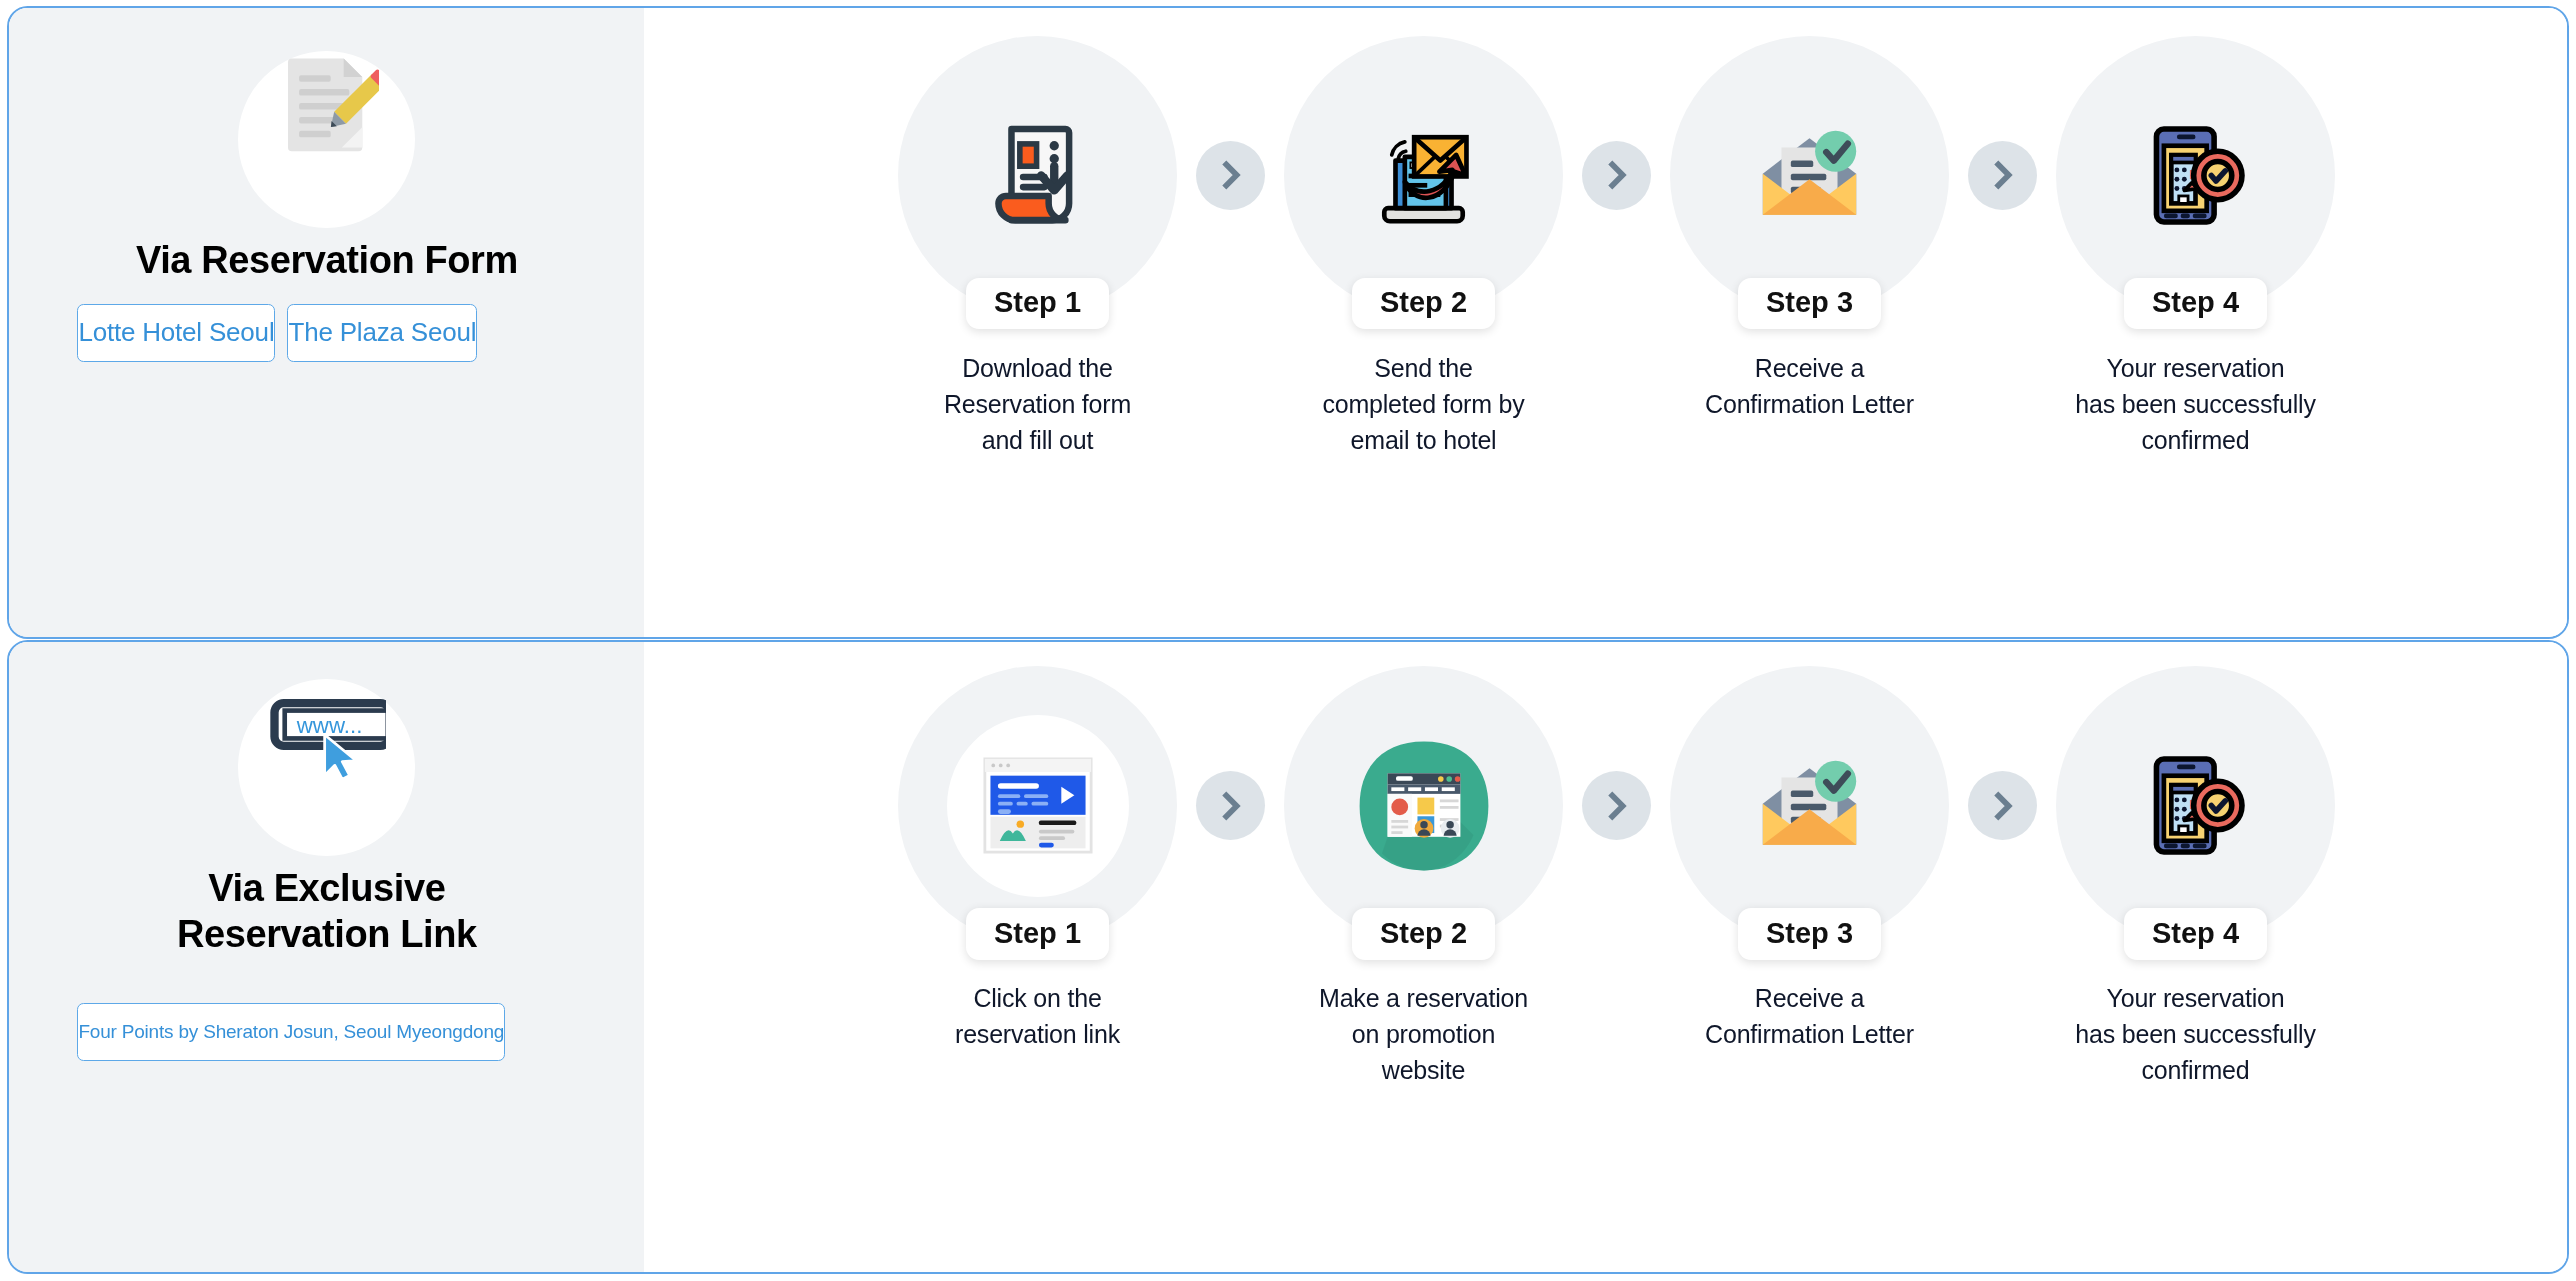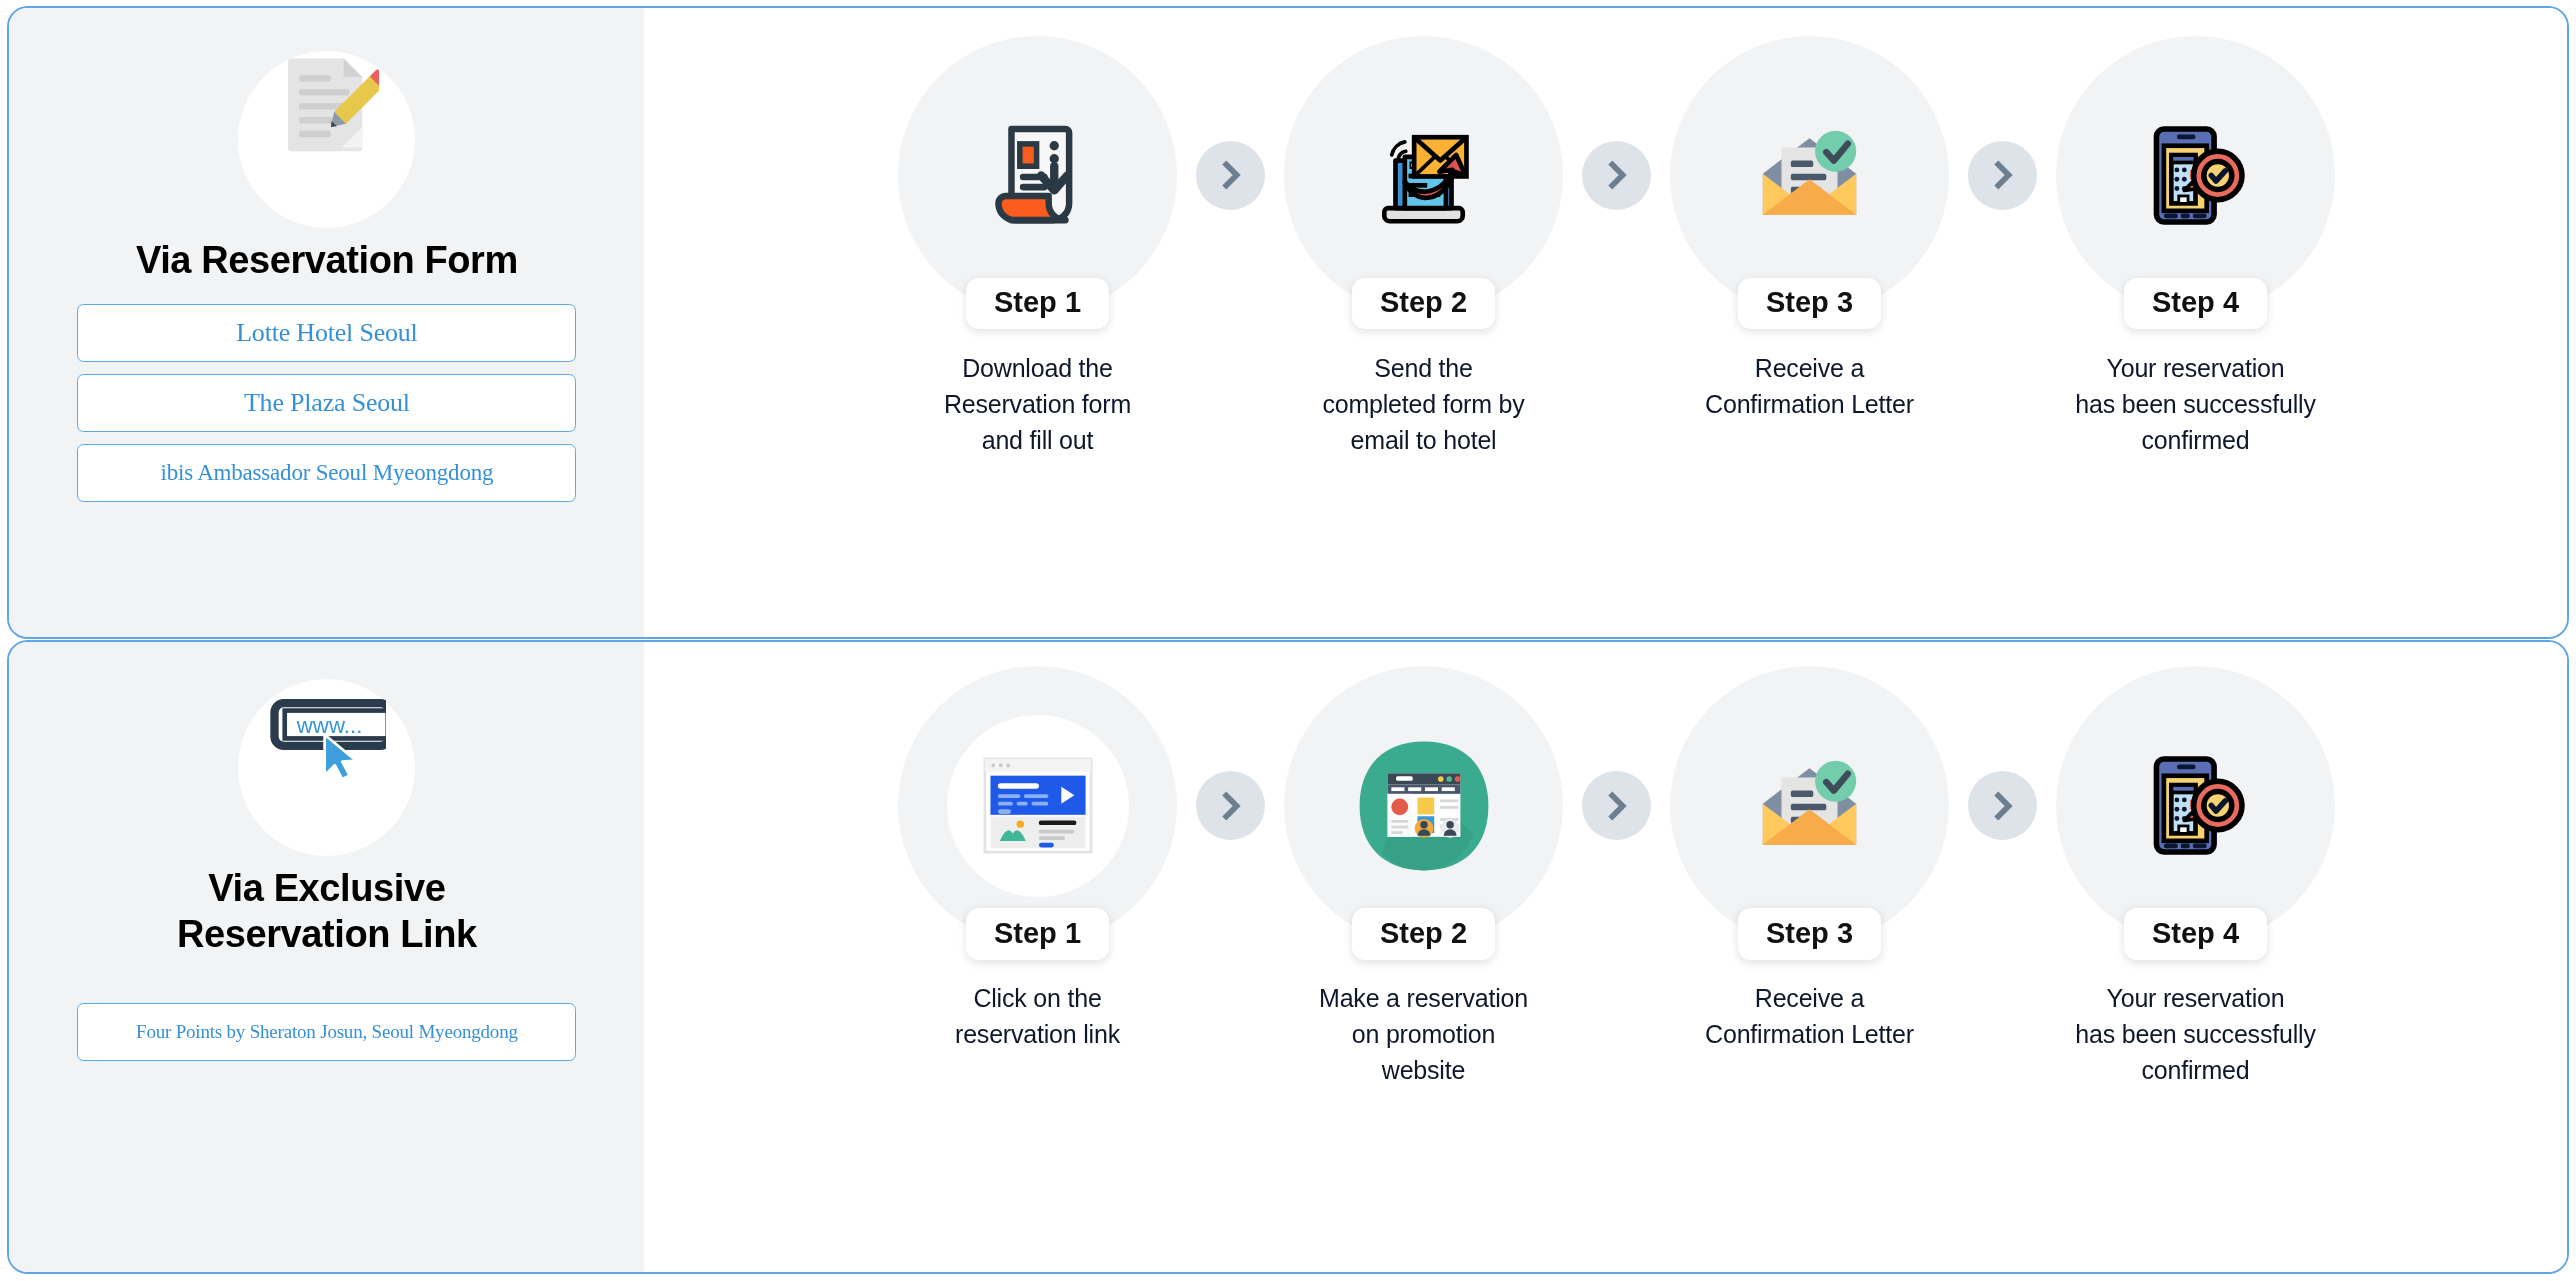--- a/index.html
+++ b/index.html
@@ -64,23 +64,22 @@
     line-height: 1.22;
     letter-spacing: -0.4px;
   }
   .panel-title.row1 { margin-top: 9.3px; }
   .panel-title.row2 { margin-top: 9px; }
 
   .hotel-list {
     margin-top: 20.5px;
     width: 499px;
     display: flex;
-    flex-direction: column;
+    flex-direction: row;
     gap: 12px;
-    font-family: Liberation Serif, serif;
   }
   .hotel-btn {
     border: 1.9px solid #5da8e8;
     border-radius: 6.5px;
     background: #ffffff;
     height: 58px;
     display: flex;
     align-items: center;
     justify-content: center;
     color: #3590d8;
@@ -205,21 +204,20 @@
             <rect x="71" y="10" width="18" height="12" rx="3" fill="#ef5f5f"></rect>
             <path d="M71 76 l9 14 l9 -14 z" fill="#8e9aa6"></path>
             <path d="M76 85 l4 5 l4 -5 z" fill="#3c4a57"></path>
           </g>
         </svg>
       </div>
       <div class="panel-title row1">Via Reservation Form</div>
       <div class="hotel-list">
         <div class="hotel-btn">Lotte Hotel Seoul</div>
         <div class="hotel-btn">The Plaza Seoul</div>
-        <div class="hotel-btn small">ibis Ambassador Seoul Myeongdong</div>
       </div>
     </div>
 
     <div class="panel-right row1">
       <div class="steps-row">
 
         <div class="step">
           <div class="step-circle">
             <svg class="icon-svg" width="119" height="119" viewBox="0 0 128 128">
               <path d="M36 14 h58 a4 4 0 0 1 4 4 v76 a18 18 0 0 1 -18 18 H36 z" fill="#f7f7f7" stroke="#2b3945" stroke-width="7" stroke-linejoin="round"></path>

